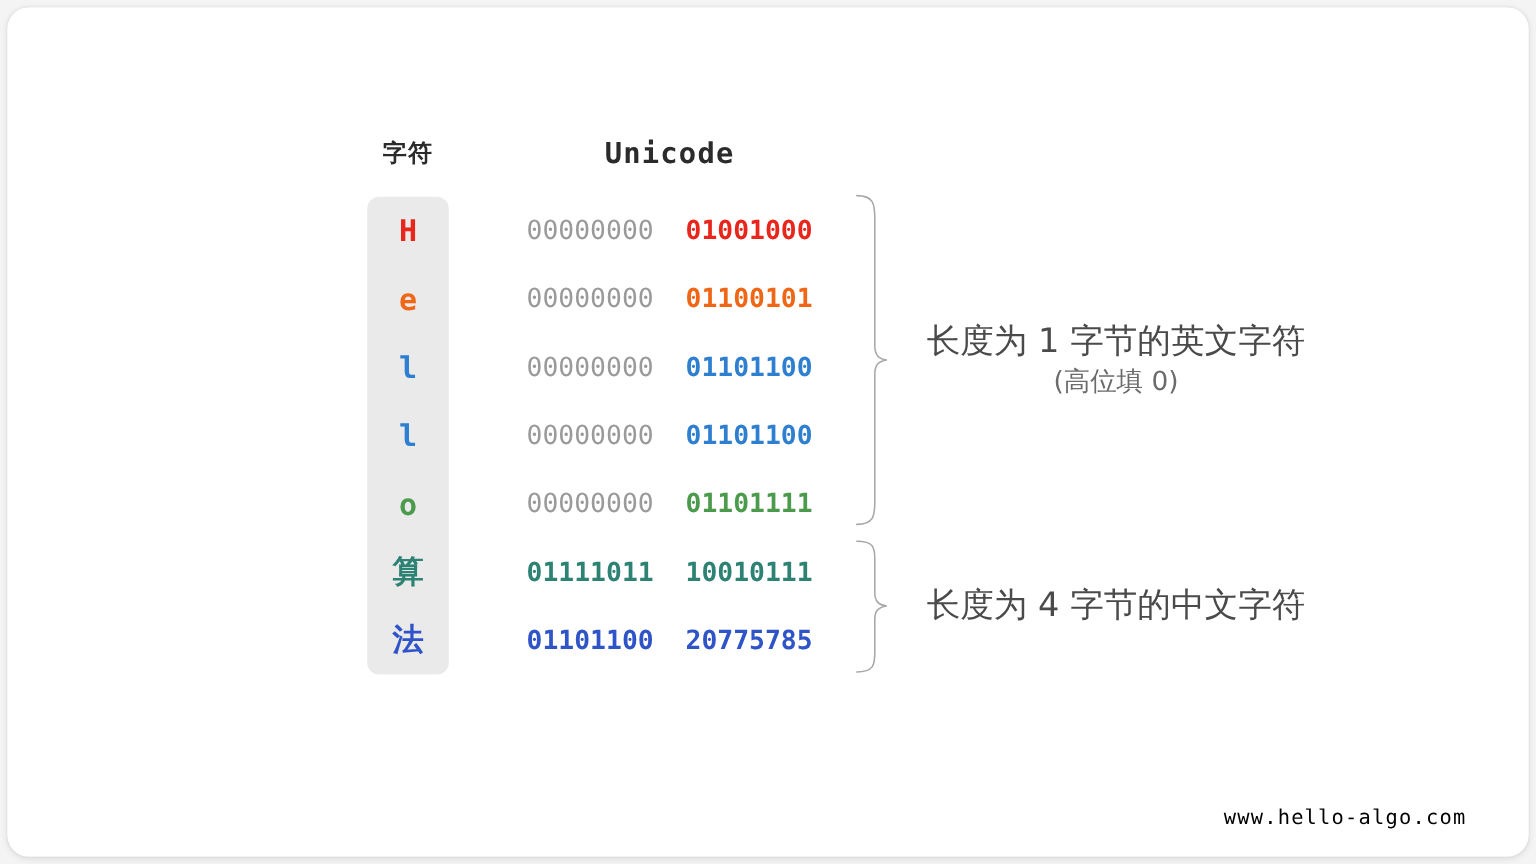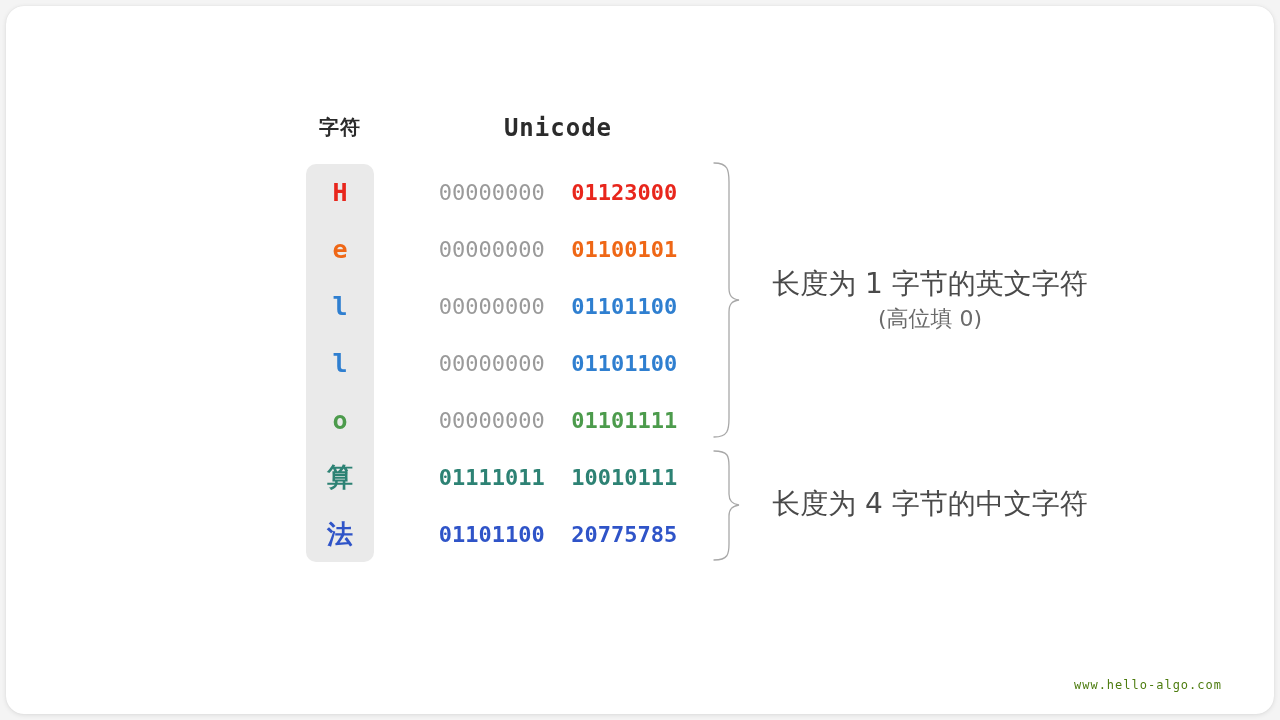--- a/index.html
+++ b/index.html
@@ -157,43 +157,43 @@
     line-height: 34px;
     color: #6b6b6b;
     white-space: pre;
   }
 
   
   #watermark {
     position: absolute;
     right: 58px;
     bottom: 28px;
-    font-size: 12px;
-    color: #4d7c0f;
+    font-size: 17px;
+    color: #000000;
     font-family: "DejaVu Sans Mono", "Liberation Mono", monospace;
     letter-spacing: 1px;
   }
 </style>
 </head>
 <body>
 
 <div id="page">
   <div id="card"></div>
 
   <div id="figure">
 
     <div class="col-header" id="header-char">字符</div>
     <div class="col-header" id="header-unicode">Unicode</div>
 
     <div id="char-strip"></div>
 
     <div id="rows-container">
         <div class="row" style="top: 164px;">
           <div class="row-char latin" style="color: rgb(232, 38, 28);">H</div>
-          <div class="row-code"><span class="byte-pad" style="color: rgb(154, 154, 154);">00000000</span>  <span class="byte-main" style="color: rgb(232, 38, 28);">01123000</span></div>
+          <div class="row-code"><span class="byte-pad" style="color: rgb(154, 154, 154);">00000000</span>  <span class="byte-main" style="color: rgb(232, 38, 28);">01001000</span></div>
         </div>
         <div class="row" style="top: 221px;">
           <div class="row-char latin" style="color: rgb(239, 103, 22);">e</div>
           <div class="row-code"><span class="byte-pad" style="color: rgb(154, 154, 154);">00000000</span>  <span class="byte-main" style="color: rgb(239, 103, 22);">01100101</span></div>
         </div>
         <div class="row" style="top: 278px;">
           <div class="row-char latin" style="color: rgb(47, 127, 208);">l</div>
           <div class="row-code"><span class="byte-pad" style="color: rgb(154, 154, 154);">00000000</span>  <span class="byte-main" style="color: rgb(47, 127, 208);">01101100</span></div>
         </div>
         <div class="row" style="top: 335px;">

